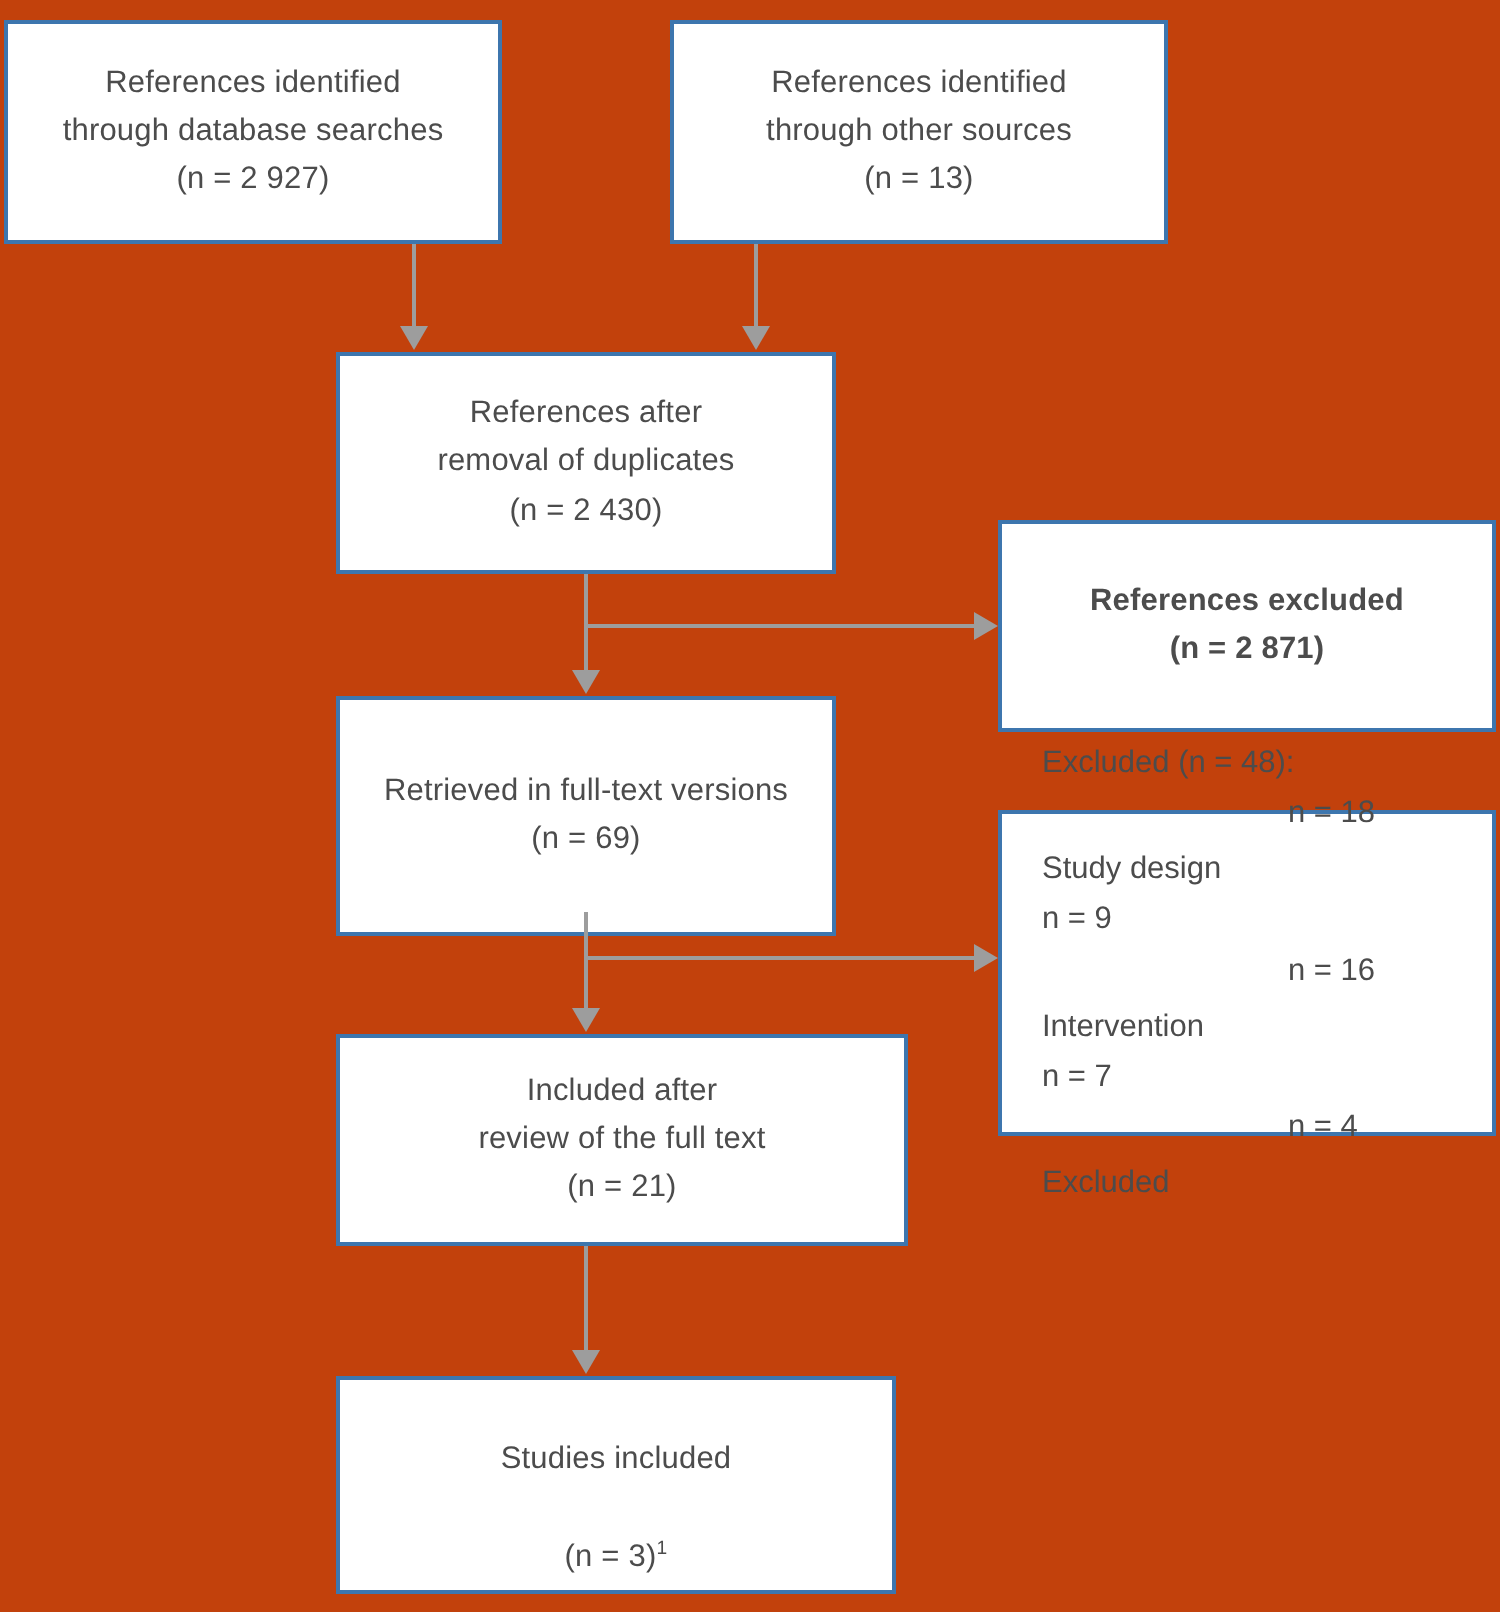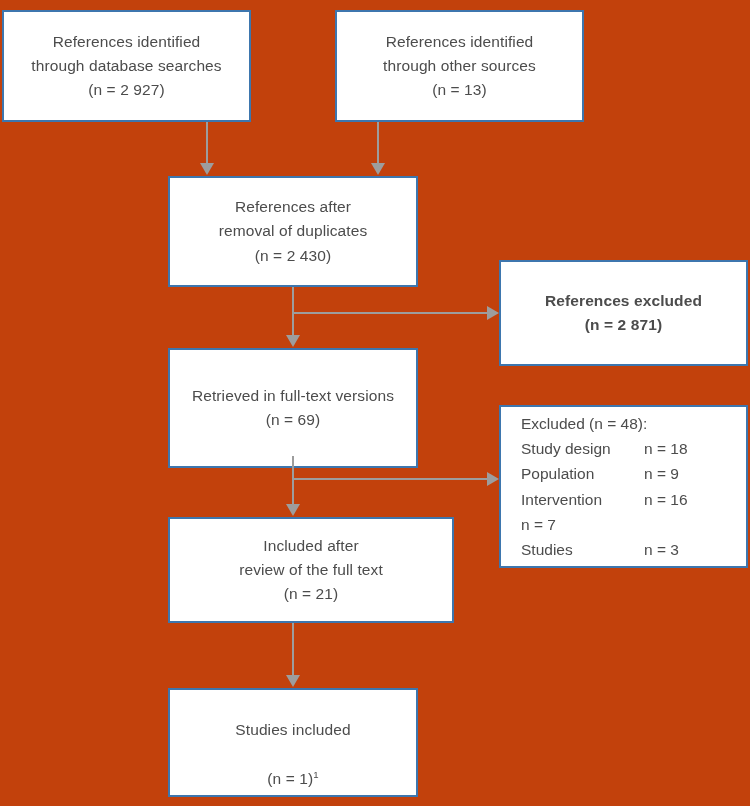--- a/index.html
+++ b/index.html
@@ -50,20 +50,21 @@
   .reason-head {
     white-space: pre;
   }
   .reason-row {
     display: flex;
   }
   .reason-row .rlabel {
     width: 123px;
     flex: 0 0 123px;
     white-space: pre;
+    margin-top: 28px;
   }
   .reason-row .rvalue {
     white-space: pre;
     text-align: right;
   }
   
   .vline {
     position: absolute;
     width: 2px;
     background: #9d9d9d;
@@ -147,46 +148,45 @@
   <div class="arrow-right" style="left:487px; top:472px;"></div>
 
   <div class="node detail" style="left:499px; top:405px; width:249px; height:163px;">
     <div class="reason-list">
       <div class="reason-head">Excluded (n = 48):</div>
       <div class="reason-row">
         <span class="rlabel">Study design</span>
         <span class="rvalue">n = 18</span>
       </div>
       <div class="reason-row">
-        <span class="rlabel">Population</span>
         <span class="rvalue">n = 9</span>
       </div>
       <div class="reason-row">
         <span class="rlabel">Intervention</span>
         <span class="rvalue">n = 16</span>
       </div>
       <div class="reason-row">
         <span class="rvalue">n = 7</span>
       </div>
       <div class="reason-row">
-        <span class="rlabel">Studies</span>
-        <span class="rvalue">n = 3</span>
+        <span class="rlabel">Excluded</span>
+        <span class="rvalue">n = 4</span>
       </div>
     </div>
   </div>
 
   <div class="node" style="left:168px; top:517px; width:286px; height:106px;">
     <div class="node-text">Included after
 review of the full text
 (n = 21)</div>
   </div>
 
   <div class="vline" style="left:292px; top:623px; height:53px;"></div>
   <div class="arrow-down" style="left:286px; top:675px;"></div>
 
-  <div class="node" style="left:168px; top:688px; width:250px; height:109px;">
+  <div class="node" style="left:168px; top:688px; width:280px; height:109px;">
     <div class="node-text">
       <span>Studies included</span><br>
-      <span>(n = 1)</span><sup>1</sup>
+      <span>(n = 3)</span><sup>1</sup>
     </div>
   </div>
 
 </div>
 
 </body></html>

